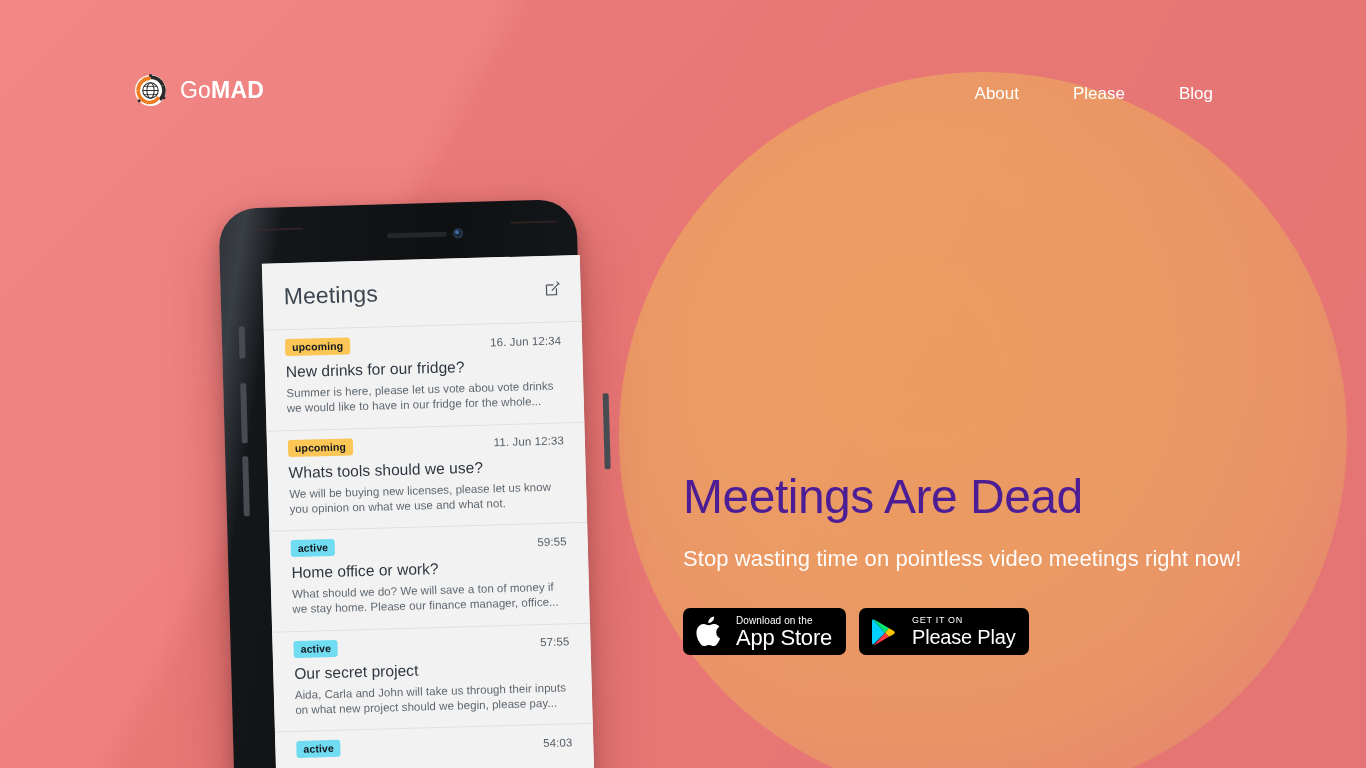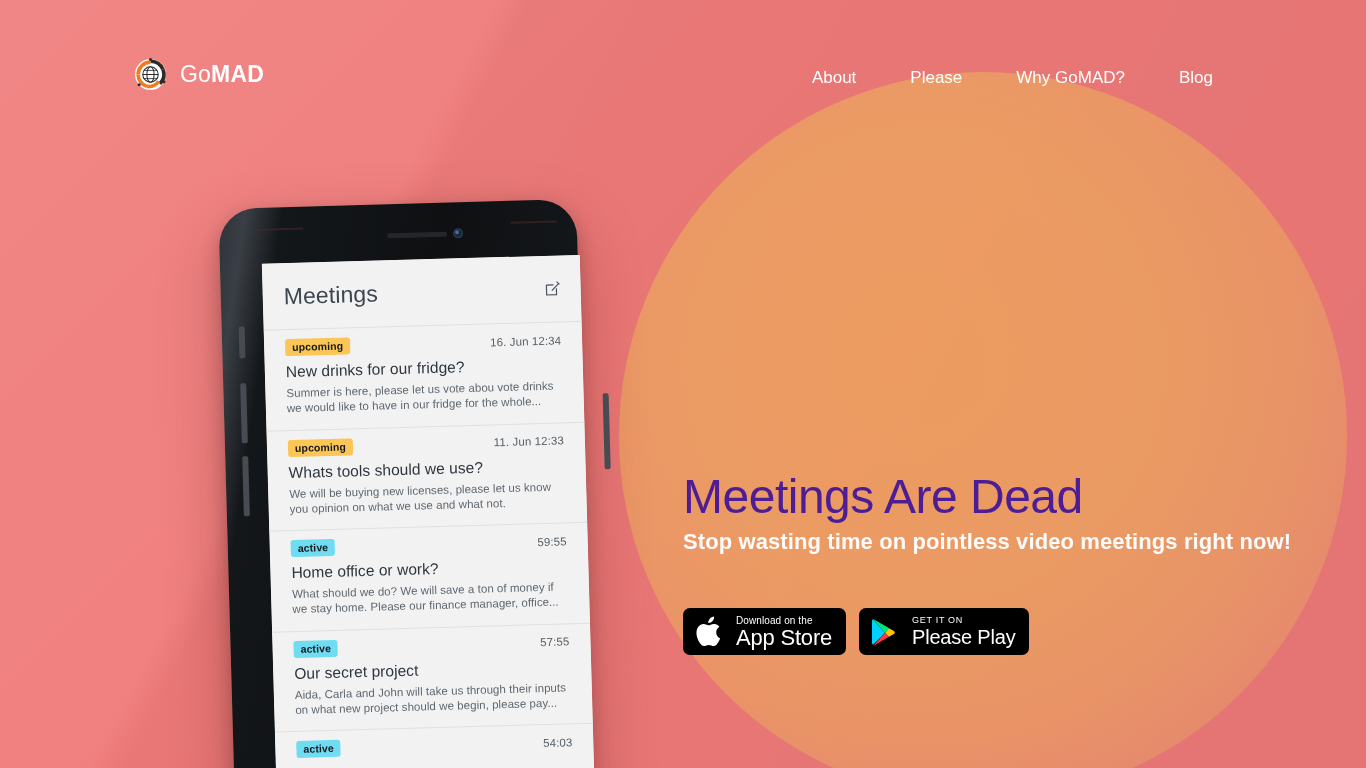--- a/index.html
+++ b/index.html
@@ -41,21 +41,21 @@
     pointer-events:none;
   }
   .sheen2 {
     position:absolute; left:0; top:0; width:1366px; height:768px;
     background:linear-gradient(135deg, rgba(255,255,255,0.05) 0%, rgba(255,255,255,0.0) 45%);
     pointer-events:none;
   }
 
   
   .header {
-    position:absolute; left:0; top:0; width:1366px; height:150px;
+    position:absolute; left:0; top:16px; width:1366px; height:150px;
     z-index:20;
   }
   .brand {
     position:absolute; left:134px; top:58px;
     display:flex; align-items:center; gap:13px;
   }
   .logo-mark { width:33px; height:33px; display:block; }
   .brand-text {
     font-size:23px; color:#ffffff; letter-spacing:0.2px;
     font-weight:300; white-space:nowrap;
@@ -76,22 +76,22 @@
   .hero {
     position:absolute; left:683px; top:473px; width:620px;
     z-index:15;
   }
   .hero h1 {
     font-size:48px; font-weight:400; color:#4c1d95;
     line-height:1.0; letter-spacing:-0.5px;
     white-space:nowrap;
   }
   .hero p {
-    margin-top:8px;
-    font-size:22px; font-weight:700; color:#ffffff;
+    margin-top:25px;
+    font-size:22px; font-weight:400; color:#ffffff;
     line-height:1.2; letter-spacing:0.1px;
     white-space:nowrap;
     opacity:0.97;
   }
   .badges {
     position:absolute; left:683px; top:608px;
     display:flex; gap:13px; z-index:15;
   }
   .badge {
     background:#000000; border-radius:7px;
@@ -236,21 +236,20 @@
         <circle cx="32" cy="3" r="3" fill="#2b2b2b"></circle>
         <circle cx="58" cy="46" r="3" fill="#2b2b2b"></circle>
         <circle cx="10" cy="52" r="3" fill="#2b2b2b"></circle>
       </svg>
       <div class="brand-text"><span>Go</span><b>MAD</b></div>
     </div>
 
     <nav class="nav">
       <a href="#">About</a>
       <a href="#">Please</a>
-      <a href="#">Why GoMAD?</a>
       <a href="#">Blog</a>
     </nav>
   </div>
 
   <div class="hero">
     <h1>Meetings Are Dead</h1>
     <p>Stop wasting time on pointless video meetings right now!</p>
   </div>
 
   <div class="badges">

